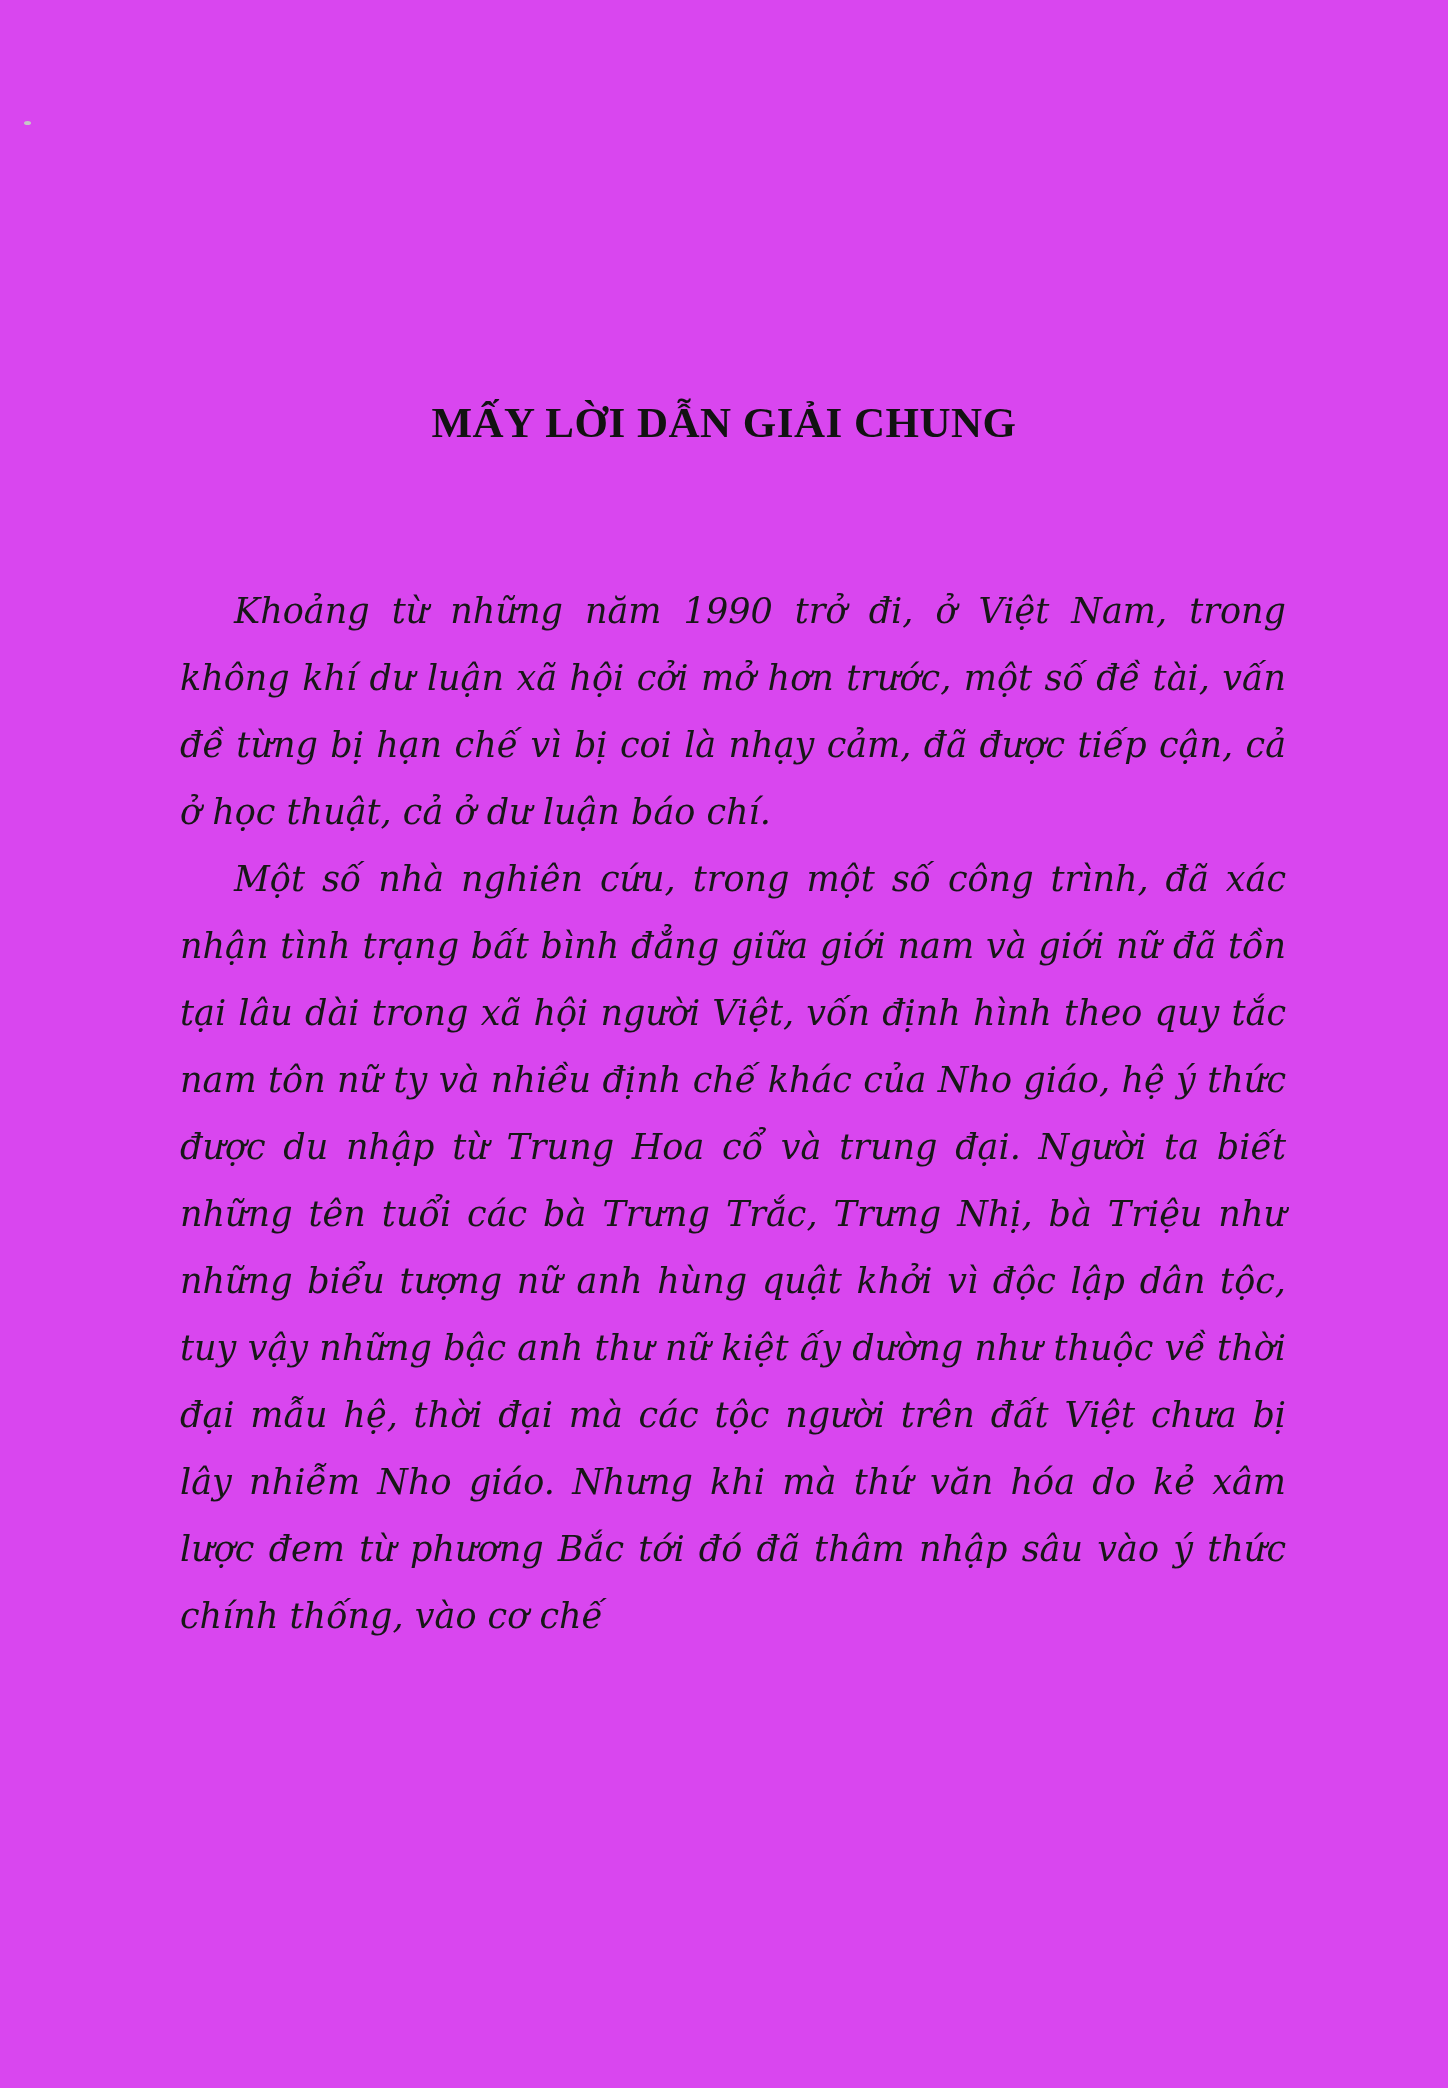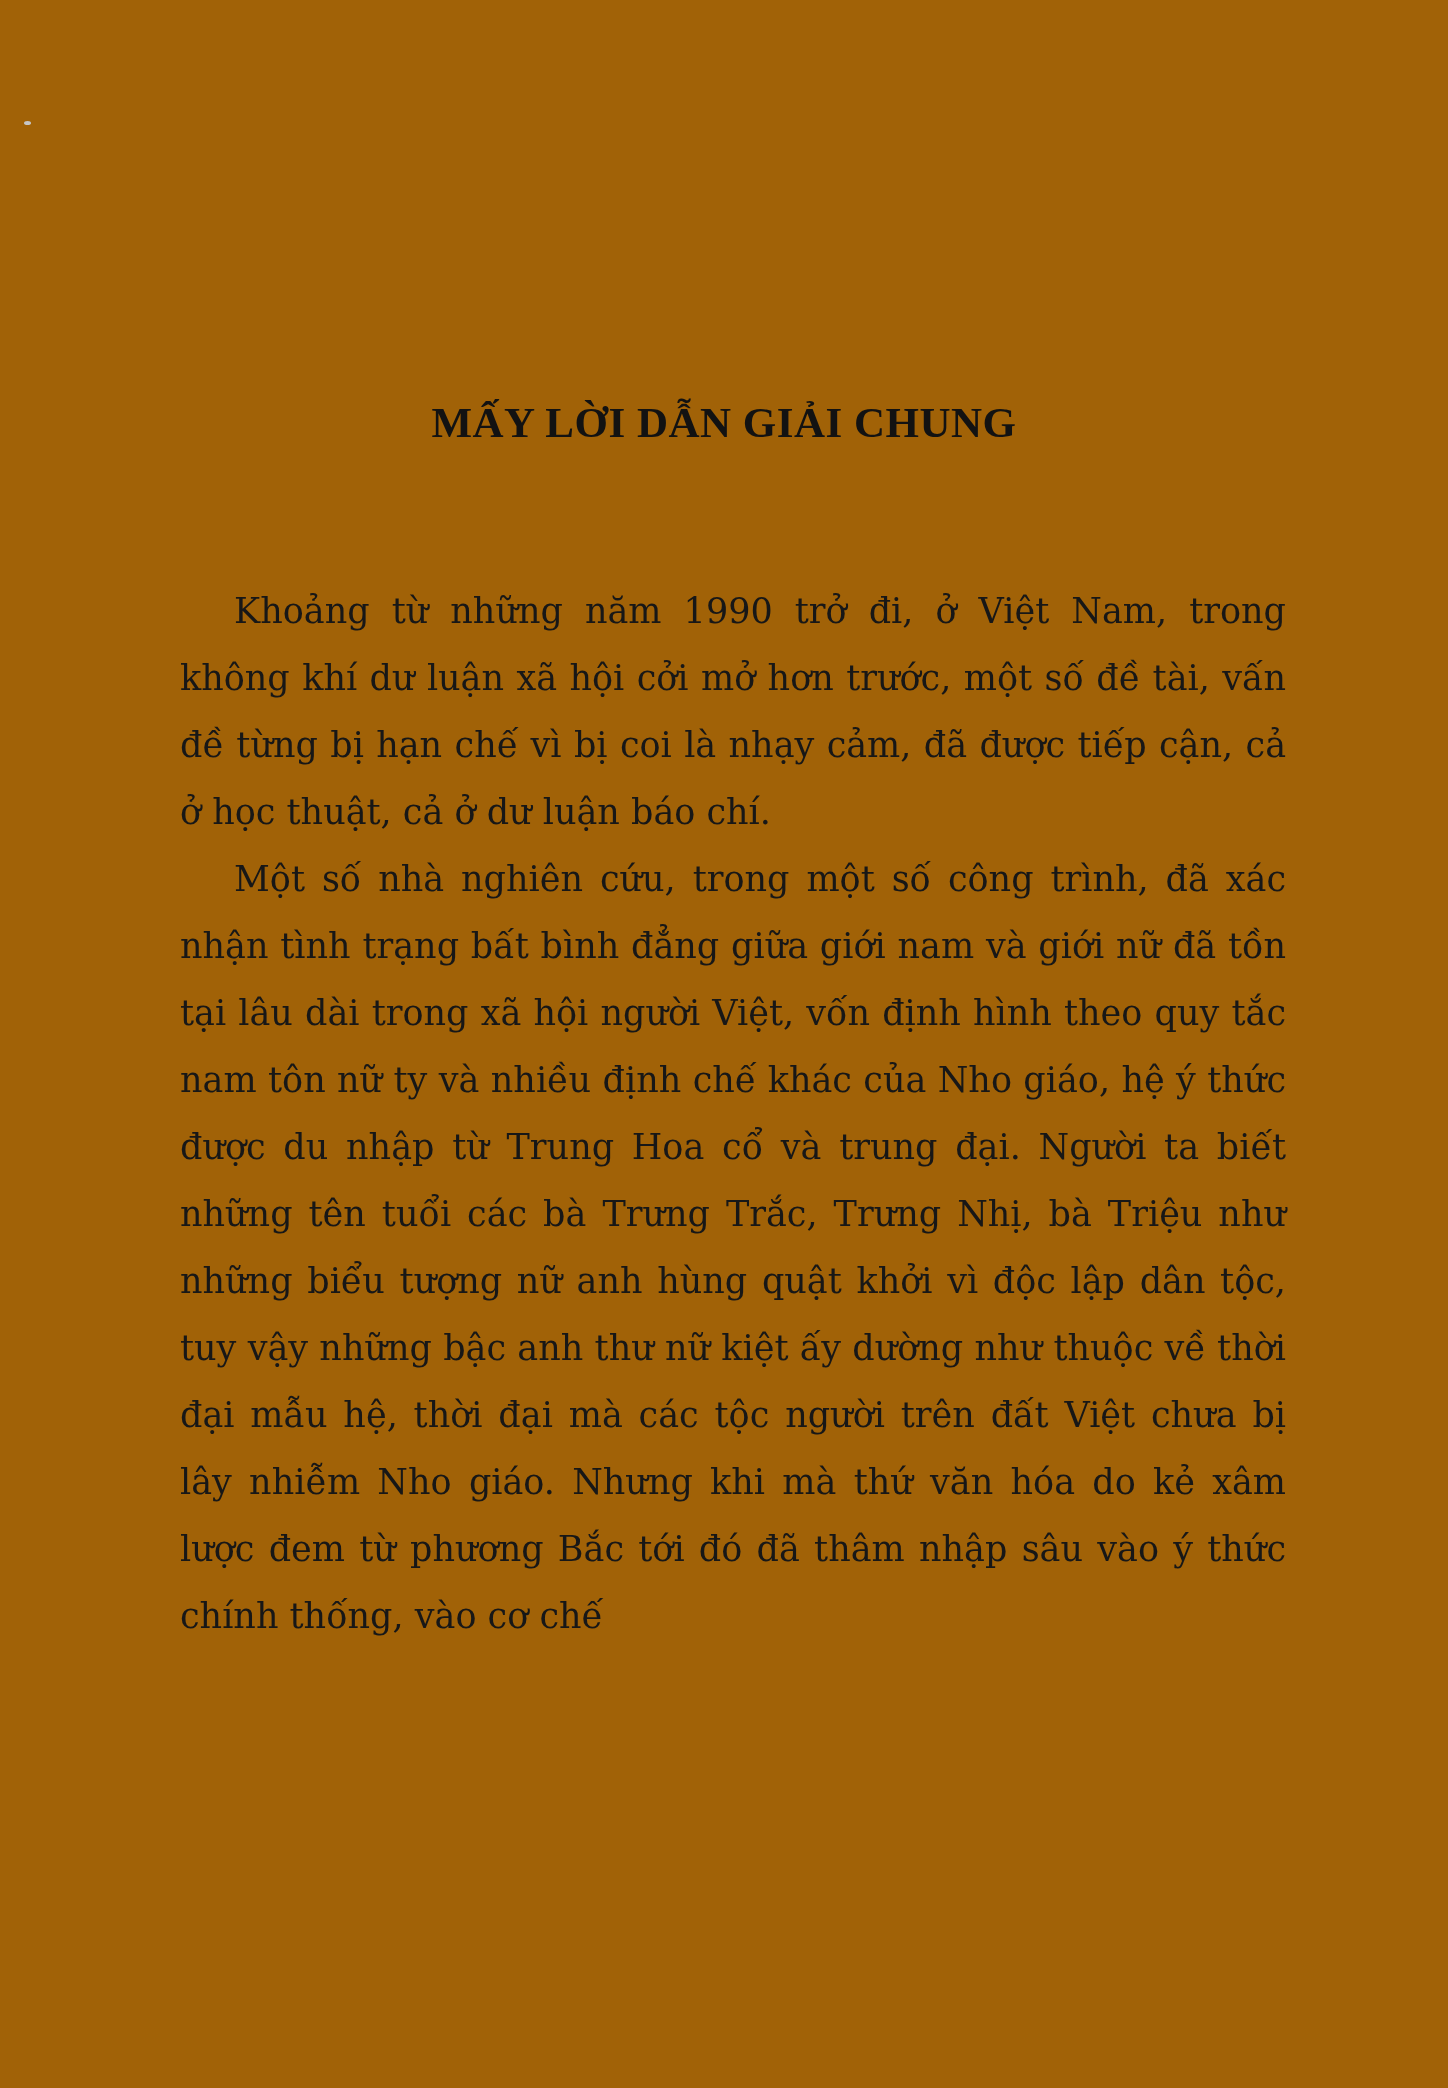--- a/index.html
+++ b/index.html
@@ -7,21 +7,21 @@
   body {
     width: 1448px;
     height: 2088px;
     background: #ffffff;
     font-family: "DejaVu Serif", serif;
   }
   .page {
     position: relative;
     width: 1448px;
     height: 2088px;
-    background: #a16207;
+    background: #d946ef;
     overflow: hidden;
   }
   .scan-speck {
     position: absolute;
     left: 24px;
     top: 121px;
     width: 7px;
     height: 4px;
     background: #c6c6c6;
     border-radius: 50%;
@@ -39,20 +39,21 @@
     font-size: 43px;
     letter-spacing: 0.5px;
     color: #121212;
   }
   .body-text {
     position: absolute;
     top: 578px;
     left: 180px;
     width: 1106px;
     font-family: "DejaVu Serif", serif;
+    font-style: italic;
     font-size: 35px;
     line-height: 67px;
     text-align: justify;
     color: #171717;
   }
   .body-text p {
     margin: 0;
     text-indent: 54px;
   }
 </style>

